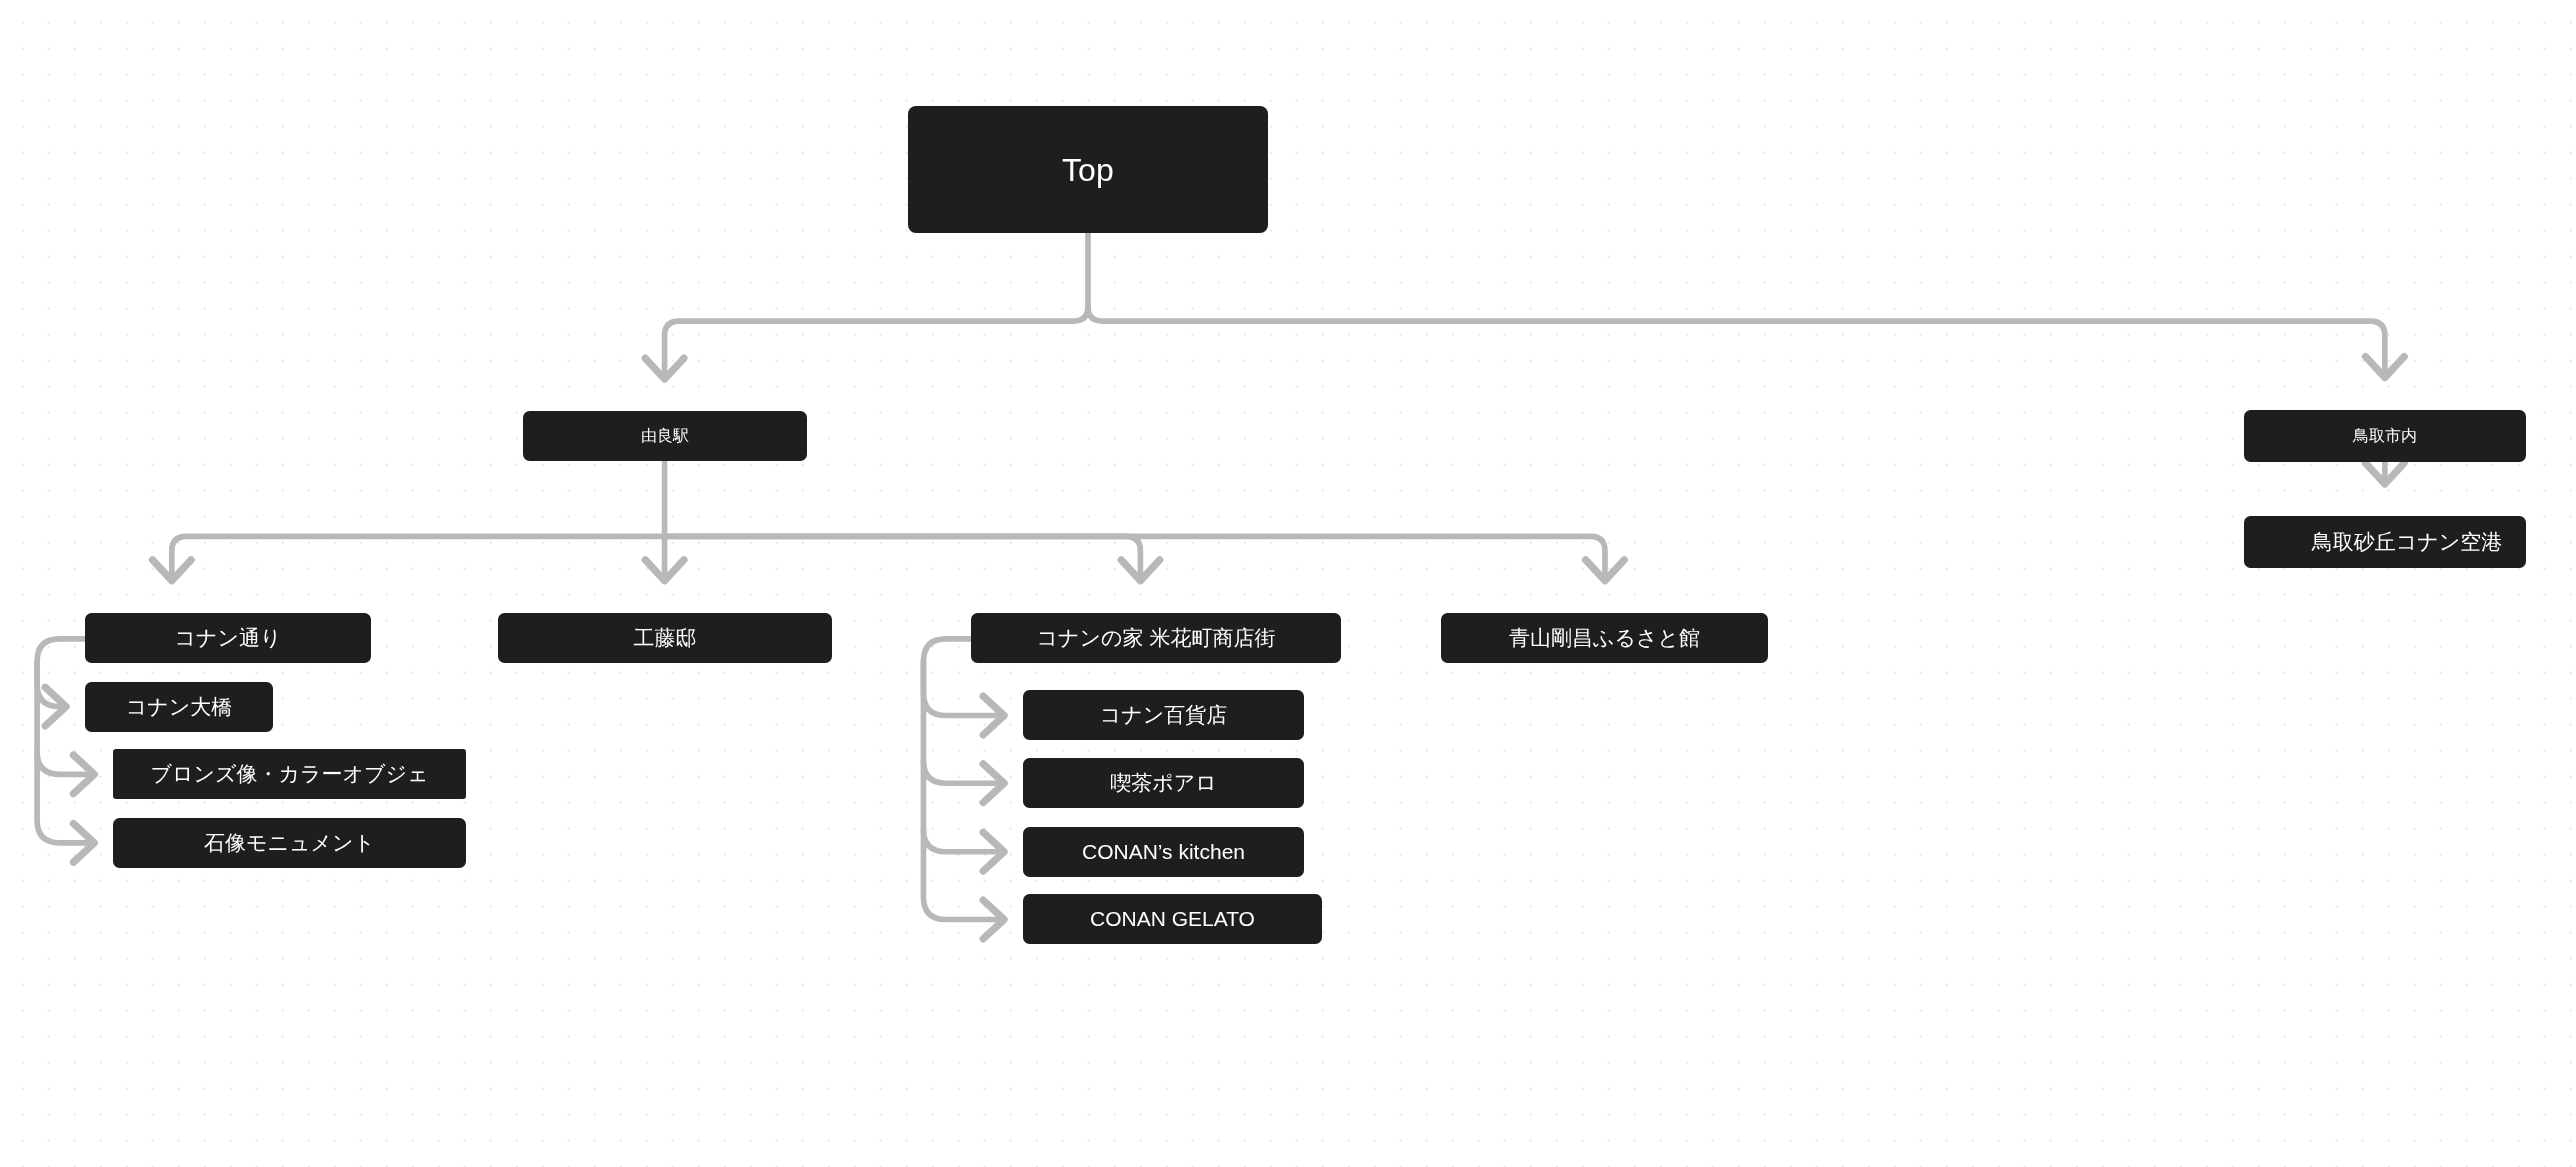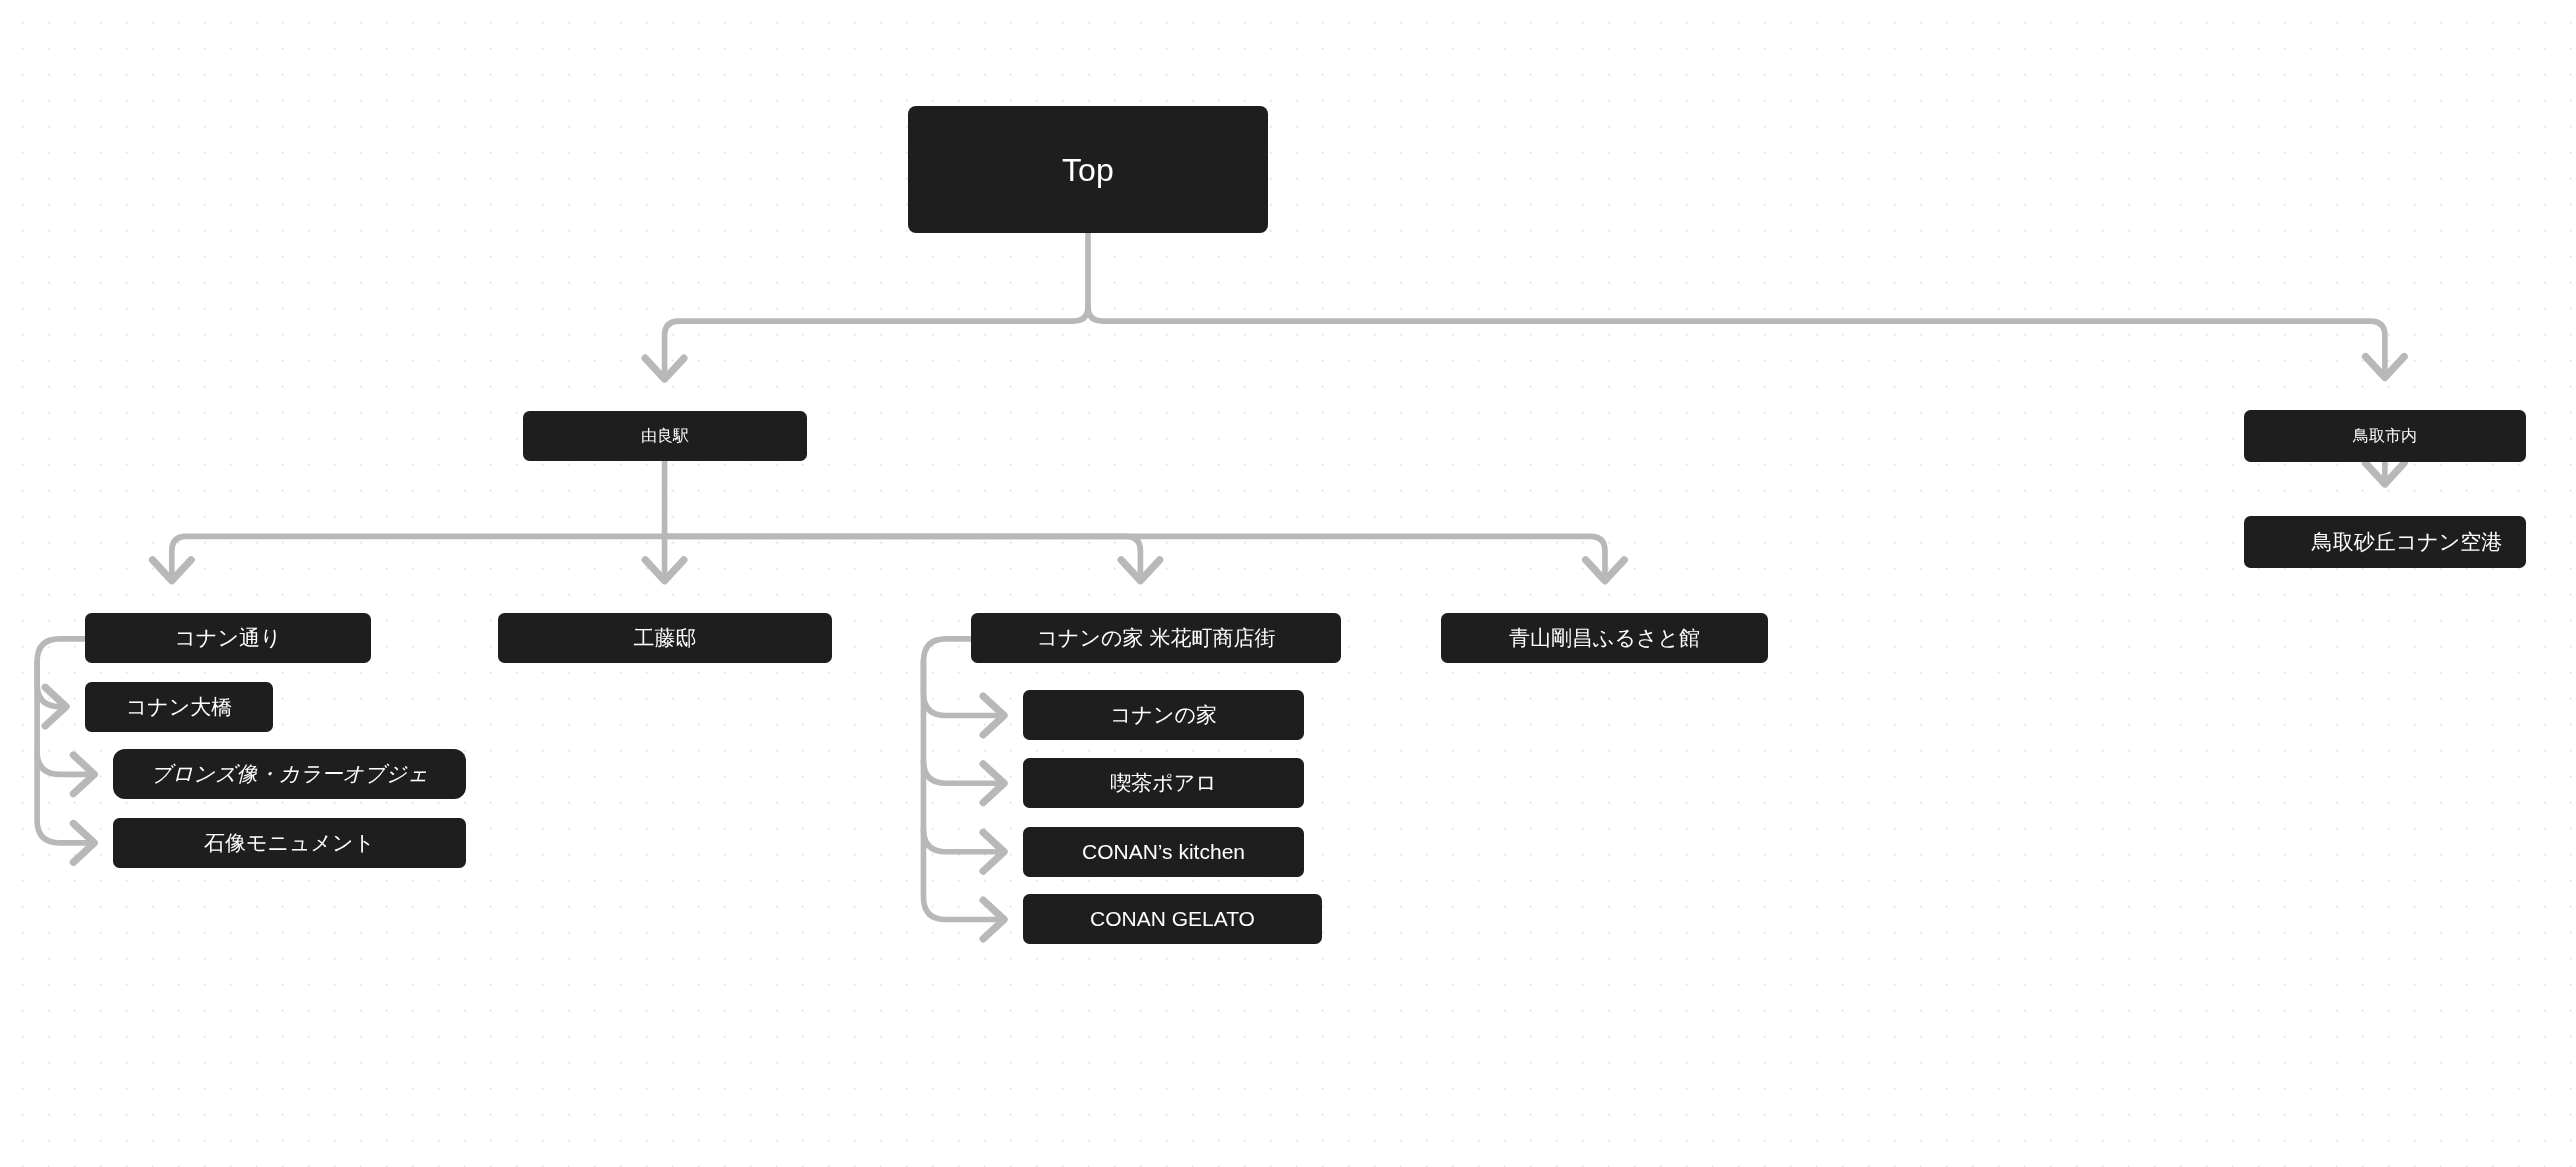--- a/index.html
+++ b/index.html
@@ -110,22 +110,22 @@
   <div id="node-layer">
       <div class="node root" style="left: 908px; top: 106px; width: 360px; height: 127px; background: rgb(30, 30, 30); color: rgb(255, 255, 255); border-radius: 8px;">Top</div>
       <div class="node lvl2" style="left: 523px; top: 411px; width: 284px; height: 50px; background: rgb(30, 30, 30); color: rgb(255, 255, 255); border-radius: 6.5px;">由良駅</div>
       <div class="node lvl2" style="left: 2244px; top: 410px; width: 282px; height: 52px; background: rgb(30, 30, 30); color: rgb(255, 255, 255); border-radius: 6.5px;">鳥取市内</div>
       <div class="node lvl3" style="left: 2244px; top: 516px; width: 282px; height: 52px; background: rgb(30, 30, 30); color: rgb(255, 255, 255); border-radius: 6.5px; padding-left: 44px;">鳥取砂丘コナン空港</div>
       <div class="node lvl3" style="left: 85px; top: 613px; width: 286px; height: 50px; background: rgb(30, 30, 30); color: rgb(255, 255, 255); border-radius: 6.5px;">コナン通り</div>
       <div class="node lvl3" style="left: 498px; top: 613px; width: 334px; height: 50px; background: rgb(30, 30, 30); color: rgb(255, 255, 255); border-radius: 6.5px;">工藤邸</div>
       <div class="node lvl3" style="left: 971px; top: 613px; width: 370px; height: 50px; background: rgb(30, 30, 30); color: #ffffff; border-radius: 6.5px;">コナンの家 米花町商店街</div>
       <div class="node lvl3" style="left: 1441px; top: 613px; width: 327px; height: 50px; background: rgb(30, 30, 30); color: rgb(255, 255, 255); border-radius: 6.5px;">青山剛昌ふるさと館</div>
       <div class="node lvl4" style="left: 85px; top: 682px; width: 188px; height: 50px; background: rgb(30, 30, 30); color: rgb(255, 255, 255); border-radius: 6.5px;">コナン大橋</div>
-      <div class="node lvl4" style="left: 113px; top: 749px; width: 353px; height: 50px; background: rgb(30, 30, 30); color: rgb(255, 255, 255); border-radius: 12px; font-style: italic;">ブロンズ像・カラーオブジェ</div>
+      <div class="node lvl4" style="left: 113px; top: 749px; width: 353px; height: 50px; background: rgb(30, 30, 30); color: rgb(255, 255, 255); border-radius: 3px;">ブロンズ像・カラーオブジェ</div>
       <div class="node lvl4" style="left: 113px; top: 818px; width: 353px; height: 50px; background: rgb(30, 30, 30); color: rgb(255, 255, 255); border-radius: 6.5px;">石像モニュメント</div>
-      <div class="node lvl4" style="left: 1023px; top: 690px; width: 281px; height: 50px; background: rgb(30, 30, 30); color: rgb(255, 255, 255); border-radius: 6.5px;">コナンの家</div>
+      <div class="node lvl4" style="left: 1023px; top: 690px; width: 281px; height: 50px; background: rgb(30, 30, 30); color: rgb(255, 255, 255); border-radius: 6.5px;">コナン百貨店</div>
       <div class="node lvl4" style="left: 1023px; top: 758px; width: 281px; height: 50px; background: rgb(30, 30, 30); color: rgb(255, 255, 255); border-radius: 6.5px;">喫茶ポアロ</div>
       <div class="node lvl4" style="left: 1023px; top: 827px; width: 281px; height: 50px; background: rgb(30, 30, 30); color: rgb(255, 255, 255); border-radius: 6.5px;">CONAN’s kitchen</div>
       <div class="node lvl4" style="left: 1023px; top: 894px; width: 299px; height: 50px; background: rgb(30, 30, 30); color: rgb(255, 255, 255); border-radius: 6.5px;">CONAN GELATO</div>
     </div>
 
 </div>
 
 
 </body></html>

